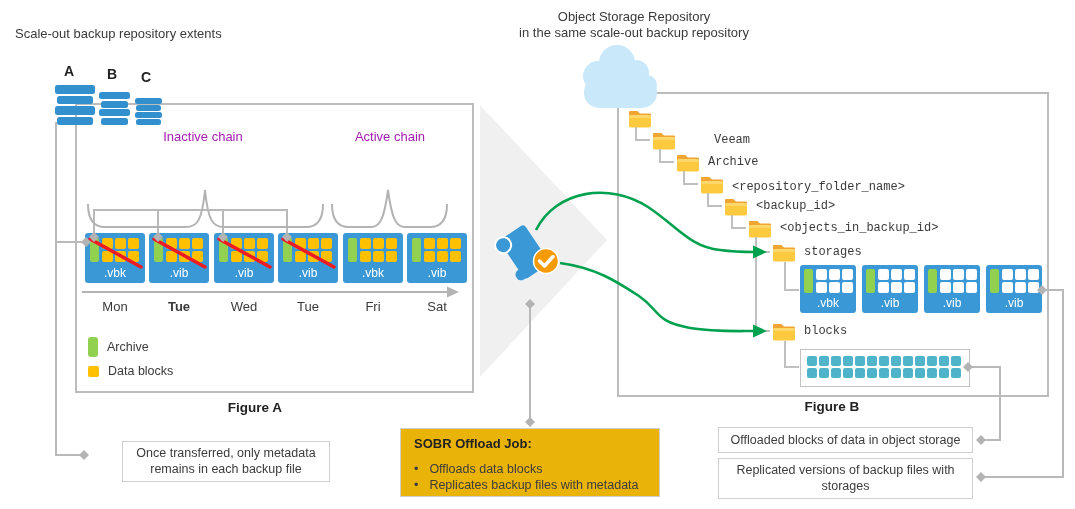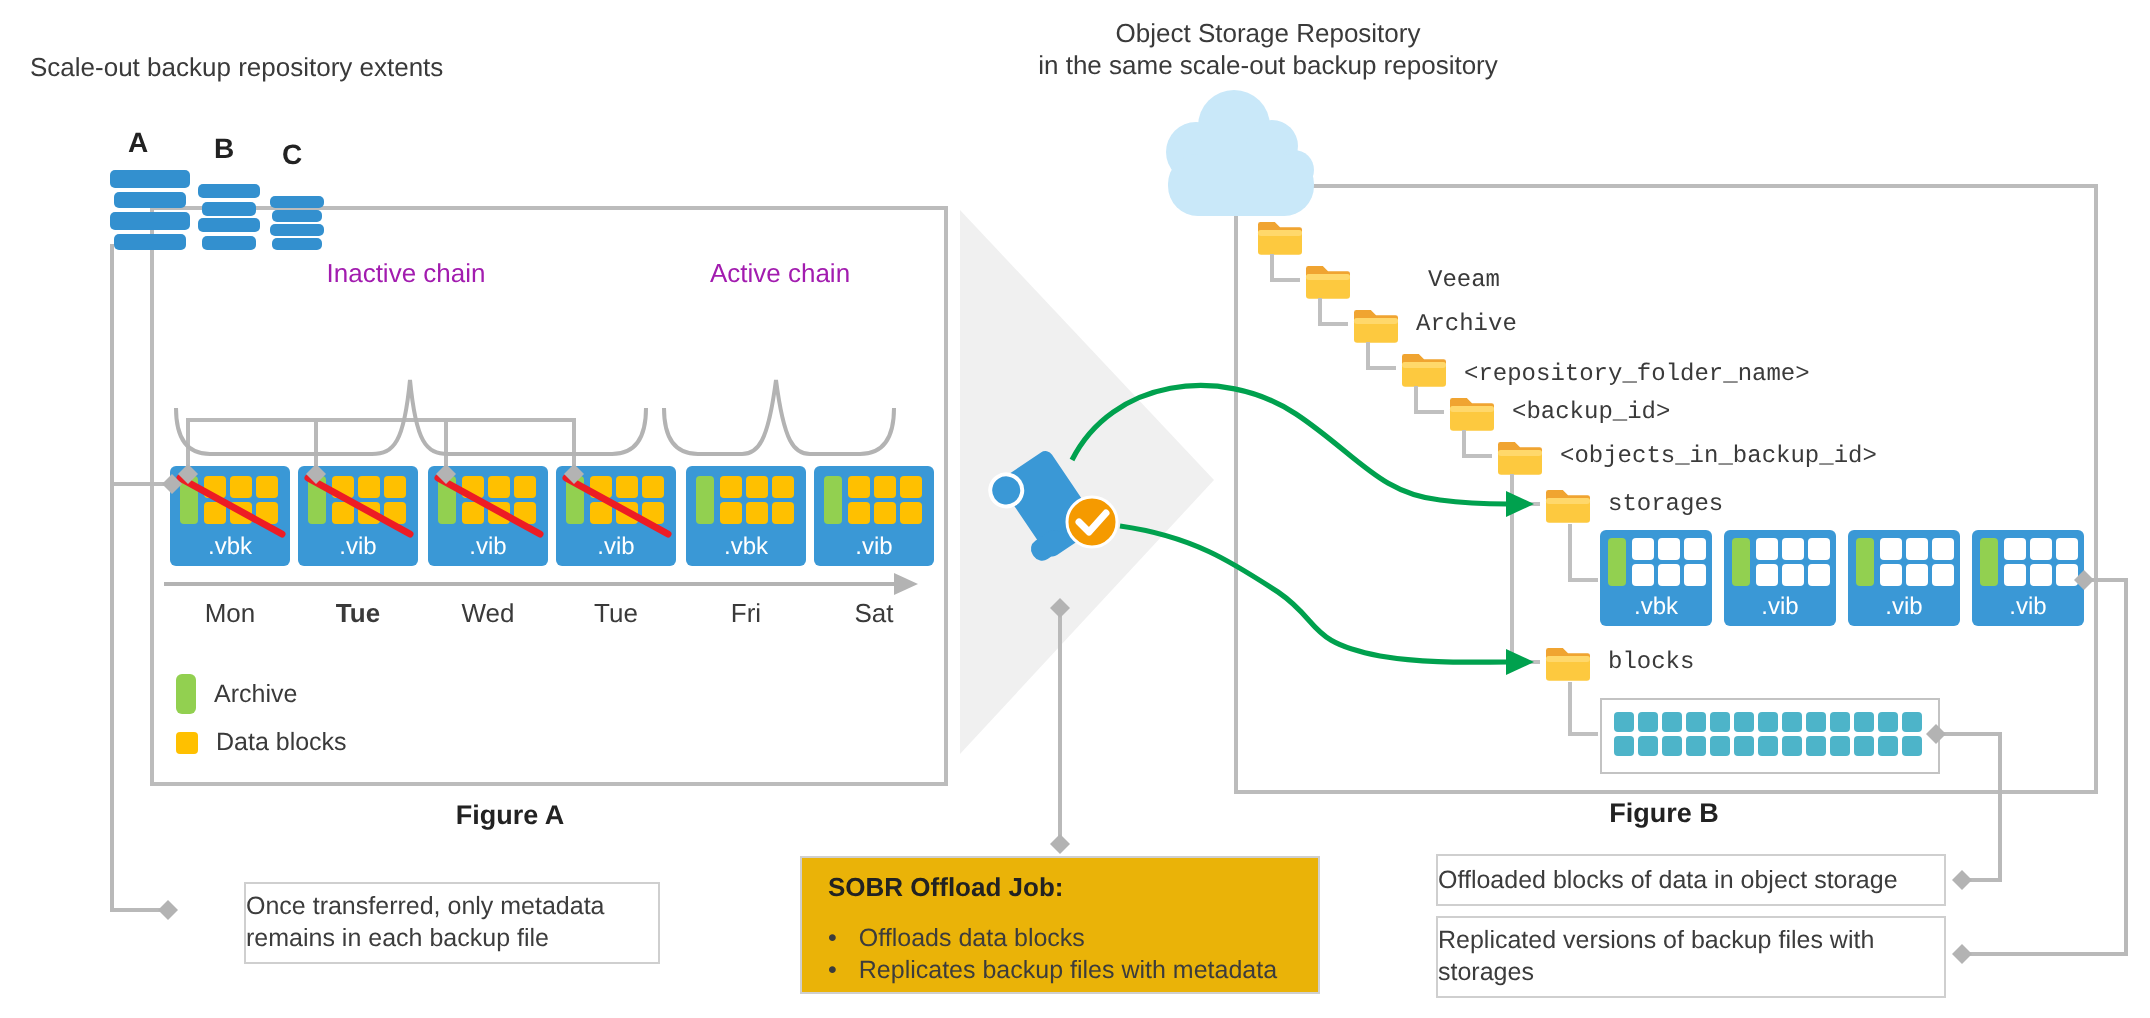--- a/index.html
+++ b/index.html
@@ -3,21 +3,21 @@
 <meta charset="utf-8">
 <style>
   html,body{margin:0;padding:0;background:#fff;}
   #stage{position:relative;width:1075px;height:509px;background:#fff;overflow:hidden;
          font-family:"Liberation Sans","DejaVu Sans",sans-serif;color:#3f3f3f;}
   svg.layer{position:absolute;left:0;top:0;pointer-events:none;}
   #bg{z-index:0;}
   #overlay{z-index:6;}
   .fig-box{position:absolute;border:2px solid #bcbcbc;background:transparent;z-index:1;}
   .callout{position:absolute;border:1px solid #cfcfcf;background:#fff;z-index:2;
-           font-size:12.5px;line-height:16px;text-align:left;color:#3c3c3c;}
+           font-size:12.5px;line-height:16px;text-align:center;color:#3c3c3c;}
   .title{position:absolute;font-size:13px;color:#3a3a3a;z-index:2;white-space:nowrap;}
   .centered{transform:translateX(-50%);}
   .caption{position:absolute;font-weight:bold;font-size:13.5px;color:#222;z-index:2;white-space:nowrap;}
   .chain-label{position:absolute;font-size:13px;color:#a21caf;z-index:2;white-space:nowrap;text-align:center;}
   .extent-label{position:absolute;font-weight:bold;font-size:14px;color:#222;z-index:3;}
   .disk{position:absolute;z-index:3;display:flex;flex-direction:column;justify-content:space-between;}
   .platter{background:#3390cf;border-radius:2.5px;margin:0 auto;width:100%;}
   .platter.narrow{width:90%;}
   
   .fblock{position:absolute;width:60px;height:50px;background:#3a98d6;border-radius:3px;z-index:3;}

